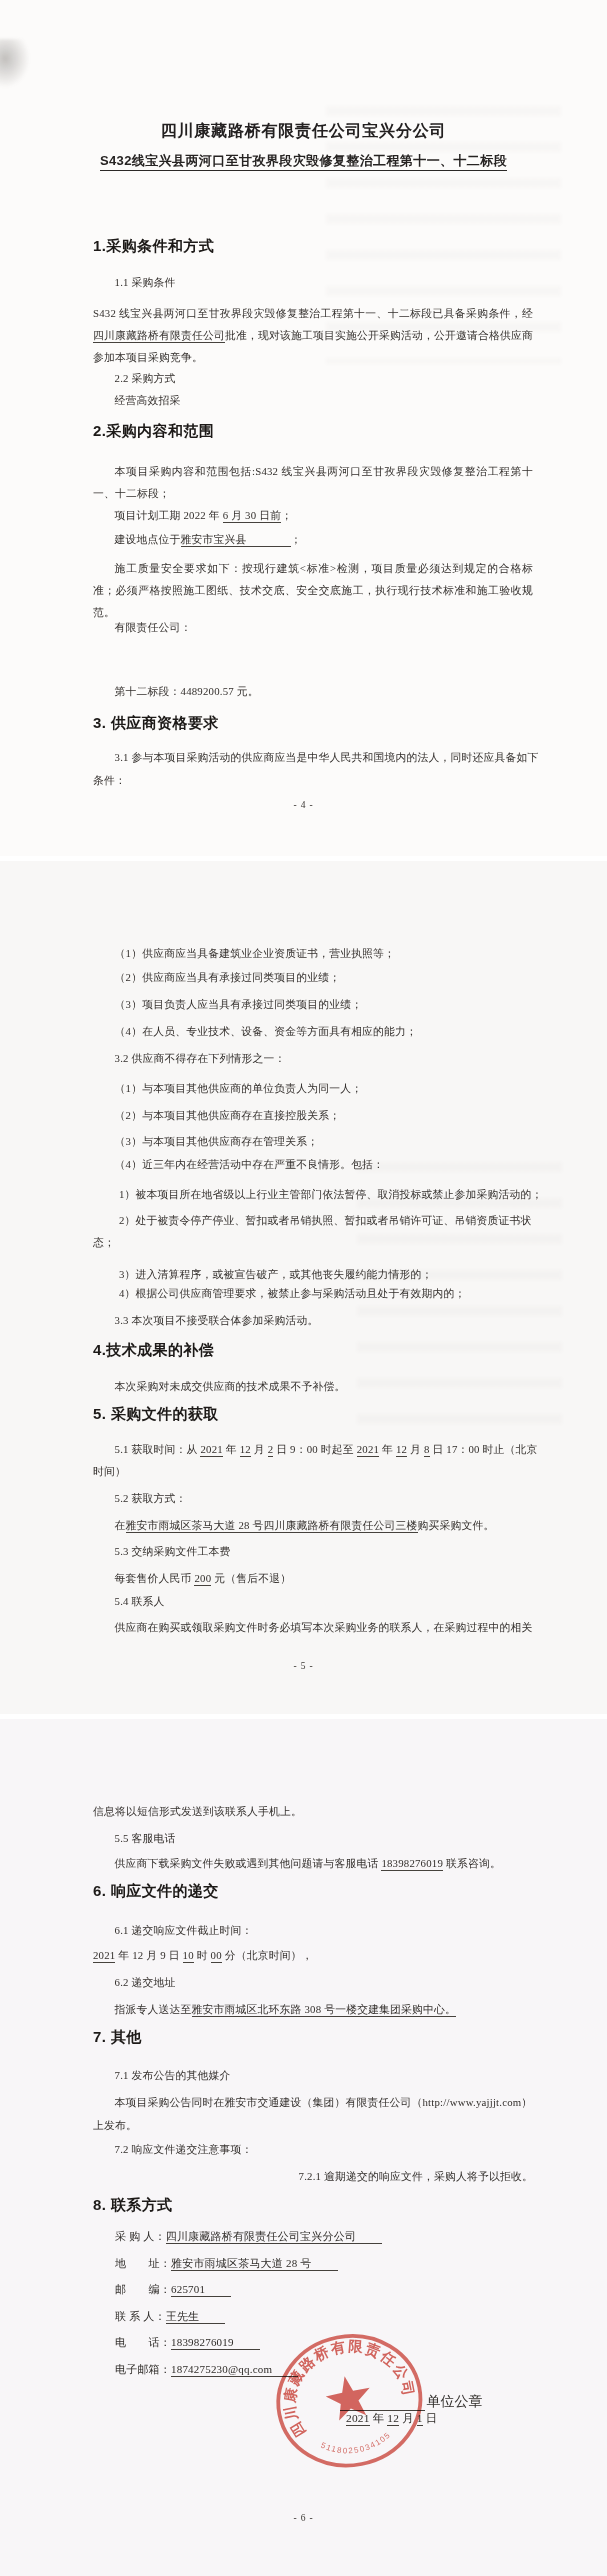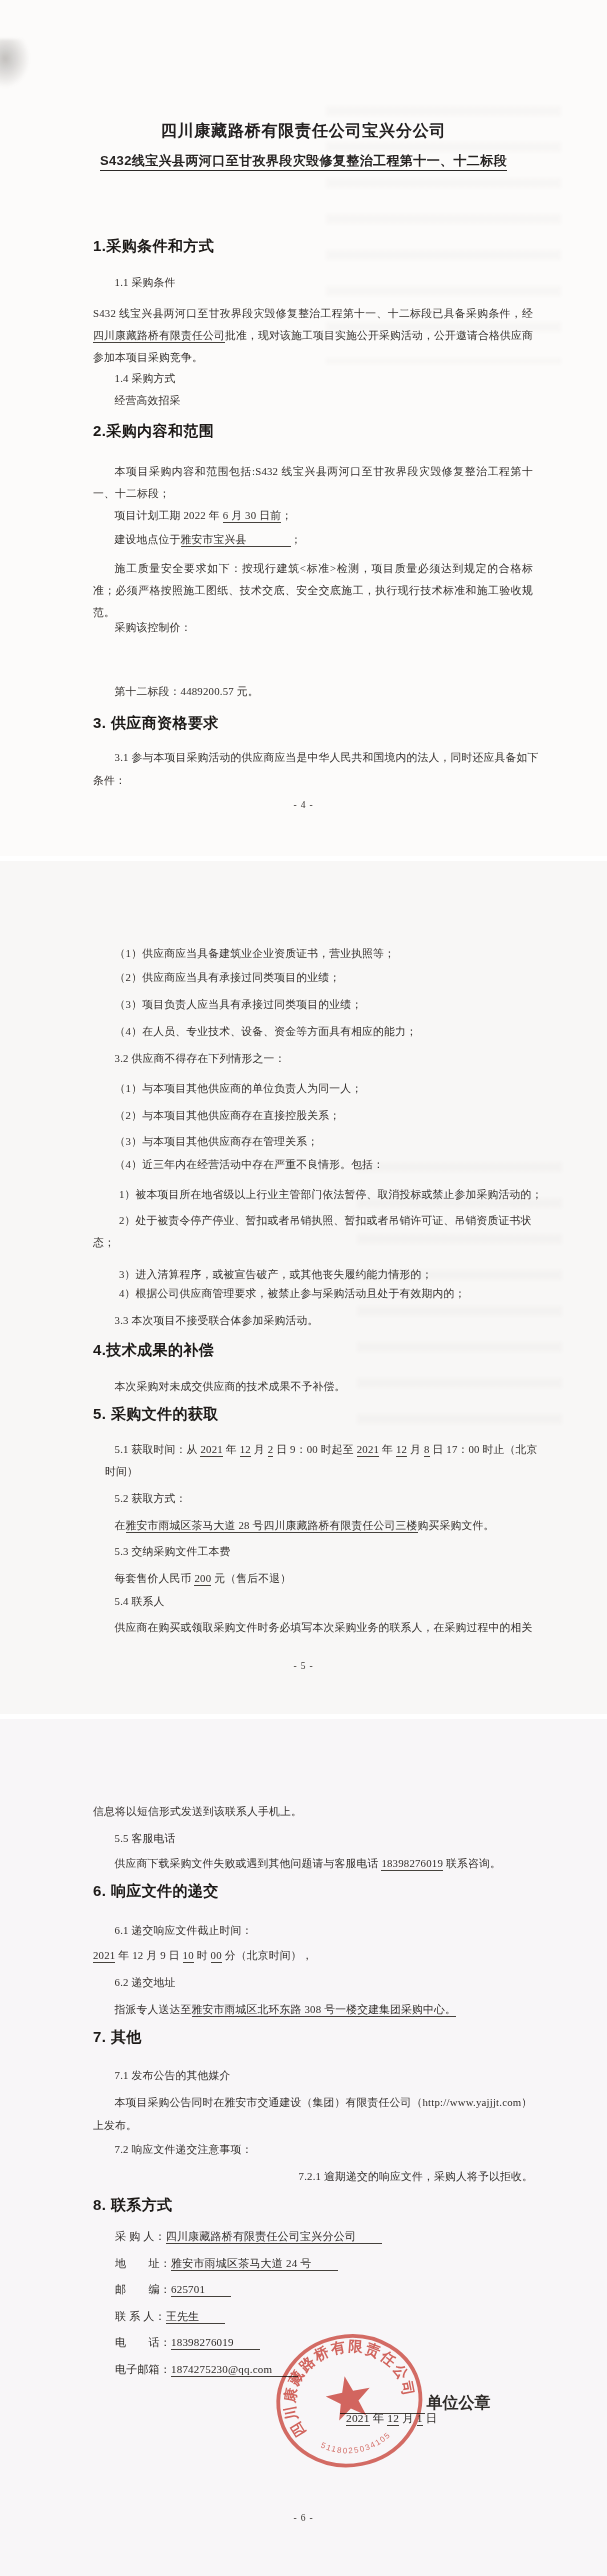--- a/index.html
+++ b/index.html
@@ -31,21 +31,21 @@
   .flow{text-align:justify;}
   .ind{text-indent:2em;}
   .ind2{text-indent:2.4em;}
   .nw{white-space:nowrap;}
   .u{border-bottom:0.8px solid #46423d;padding-bottom:0.8px;text-align:right;}
   .pad{padding-right:44px;}
   .pageno{position:absolute;left:0;width:607px;text-align:center;font-size:9.5px;
           color:#3a3733;letter-spacing:0.8px;}
   .crow{position:absolute;left:115px;width:395px;font-size:11px;letter-spacing:0.2px;color:#2f2c29;}
   .crow .cv{border-bottom:0.9px solid #45413c;padding-bottom:0.8px;padding-right:26px;}
-  .capline{position:absolute;left:340px;top:2393px;font-size:16px;color:#2f2c29;font-weight:bold;}
+  .capline{position:absolute;left:340px;top:2393px;font-size:14px;color:#2f2c29;}
   .blankline{display:inline-block;width:85px;height:10px;border-bottom:1.1px solid #45413c;
              vertical-align:bottom;margin-right:1.5px;}
   .dateline{position:absolute;left:346px;top:2411px;font-size:11.4px;color:#2f2c29;letter-spacing:0.2px;}
   .seal{position:absolute;left:272px;top:2331px;transform:rotate(-11deg);
         mix-blend-mode:multiply;opacity:.93;}
   .seal-ring{fill:none;stroke-width:5;}
   .seal-co{font-family:"Liberation Sans","DejaVu Sans",sans-serif;font-weight:700;
            font-size:19px;letter-spacing:2.5px;}
   .seal-no{font-family:"Liberation Sans","DejaVu Sans",sans-serif;
            font-size:10.5px;letter-spacing:2px;}
@@ -64,29 +64,29 @@
   <div class="smudge"></div>
   <div class="bleed" style="left:326px;top:106px;width:235px;height:258px;"></div>
   <div class="bleed" style="left:357px;top:1162px;width:205px;height:288px;"></div>
 
   <div class="t1" style="top:121px;">四川康藏路桥有限责任公司宝兴分公司</div>
   <div class="t2" style="top:152px;"><span class="ul">S432线宝兴县两河口至甘孜界段灾毁修复整治工程第十一、十二标段</span></div>
 
   <div class="h" style="top:237px;">1.采购条件和方式</div>
   <div class="p ind" style="top:271px;">1.1 采购条件</div>
   <div class="p flow" style="top:302px;"><span>S432 线宝兴县两河口至甘孜界段灾毁修复整治工程第十一、十二标段已具备采购条件，经</span><span class="u">四川康藏路桥有限责任公司</span><span>批准，现对该施工项目实施公开采购活动，公开邀请合格供应商参加本项目采购竞争。</span></div>
-  <div class="p ind" style="top:367px;">1.4 采购方式</div>
+  <div class="p ind" style="top:367px;">2.2 采购方式</div>
   <div class="p ind" style="top:389px;">经营高效招采</div>
 
   <div class="h" style="top:422px;">2.采购内容和范围</div>
   <div class="p flow ind" style="top:460px;">本项目采购内容和范围包括:S432 线宝兴县两河口至甘孜界段灾毁修复整治工程第十一、十二标段；</div>
   <div class="p ind nw" style="top:504px;"><span>项目计划工期 2022 年 </span><span class="u">6 月 30 日前</span><span>；</span></div>
   <div class="p ind nw" style="top:528px;"><span>建设地点位于</span><span class="u pad">雅安市宝兴县</span><span>；</span></div>
   <div class="p flow ind" style="top:557px;">施工质量安全要求如下：按现行建筑&lt;标准&gt;检测，项目质量必须达到规定的合格标准；必须严格按照施工图纸、技术交底、安全交底施工，执行现行技术标准和施工验收规范。</div>
-  <div class="p ind" style="top:616px;">采购该控制价：</div>
+  <div class="p ind" style="top:616px;">有限责任公司：</div>
   <div class="p ind" style="top:680px;">第十二标段：4489200.57 元。</div>
 
   <div class="h" style="top:714px;">3. 供应商资格要求</div>
   <div class="p ind nw" style="top:746px;">3.1 参与本项目采购活动的供应商应当是中华人民共和国境内的法人，同时还应具备如下</div>
   <div class="p" style="top:769px;">条件：</div>
 
   <div class="pageno" style="top:800px;">- 4 -</div>
 
   <div class="p ind" style="top:942px;">（1）供应商应当具备建筑业企业资质证书，营业执照等；</div>
   <div class="p ind" style="top:966px;">（2）供应商应当具有承接过同类项目的业绩；</div>
@@ -103,21 +103,21 @@
   <div class="p" style="top:1231px;">态；</div>
   <div class="p ind2" style="top:1263px;">3）进入清算程序，或被宣告破产，或其他丧失履约能力情形的；</div>
   <div class="p ind2" style="top:1282px;">4）根据公司供应商管理要求，被禁止参与采购活动且处于有效期内的；</div>
   <div class="p ind" style="top:1309px;">3.3 本次项目不接受联合体参加采购活动。</div>
 
   <div class="h" style="top:1341px;">4.技术成果的补偿</div>
   <div class="p ind" style="top:1375px;">本次采购对未成交供应商的技术成果不予补偿。</div>
 
   <div class="h" style="top:1405px;">5. 采购文件的获取</div>
   <div class="p ind nw" style="top:1438px;"><span>5.1 获取时间：从 </span><span class="u">2021</span><span> 年 </span><span class="u">12</span><span> 月 </span><span class="u">2</span><span> 日 9：00 时起至 </span><span class="u">2021</span><span> 年 </span><span class="u">12</span><span> 月 </span><span class="u">8</span><span> 日 17：00 时止（北京</span></div>
-  <div class="p" style="top:1460px;margin-left:12px;">时间）</div>
+  <div class="p" style="top:1460px;">时间）</div>
   <div class="p ind" style="top:1487px;">5.2 获取方式：</div>
   <div class="p ind nw" style="top:1514px;"><span>在</span><span class="u">雅安市雨城区茶马大道 28 号四川康藏路桥有限责任公司三楼</span><span>购买采购文件。</span></div>
   <div class="p ind" style="top:1540px;">5.3 交纳采购文件工本费</div>
   <div class="p ind nw" style="top:1567px;"><span>每套售价人民币 </span><span class="u">200</span><span> 元（售后不退）</span></div>
   <div class="p ind" style="top:1590px;">5.4 联系人</div>
   <div class="p ind nw" style="top:1616px;">供应商在购买或领取采购文件时务必填写本次采购业务的联系人，在采购过程中的相关</div>
 
   <div class="pageno" style="top:1661px;">- 5 -</div>
 
   <div class="p" style="top:1800px;">信息将以短信形式发送到该联系人手机上。</div>
@@ -133,21 +133,21 @@
   <div class="h" style="top:2028px;">7. 其他</div>
   <div class="p ind" style="top:2064px;">7.1 发布公告的其他媒介</div>
   <div class="p ind nw" style="top:2091px;">本项目采购公告同时在雅安市交通建设（集团）有限责任公司（http://www.yajjjt.com）</div>
   <div class="p" style="top:2114px;">上发布。</div>
   <div class="p ind" style="top:2138px;">7.2 响应文件递交注意事项：</div>
   <div class="p ind" style="top:2165px;text-align:right;">7.2.1 逾期递交的响应文件，采购人将予以拒收。</div>
 
   <div class="h" style="top:2196px;">8. 联系方式</div>
 
   <div class="crow" style="top:2229px;"><span>采 购 人：</span><span class="cv">四川康藏路桥有限责任公司宝兴分公司</span></div>
-  <div class="crow" style="top:2256px;"><span>地　　址：</span><span class="cv">雅安市雨城区茶马大道 24 号</span></div>
+  <div class="crow" style="top:2256px;"><span>地　　址：</span><span class="cv">雅安市雨城区茶马大道 28 号</span></div>
   <div class="crow" style="top:2282px;"><span>邮　　编：</span><span class="cv">625701</span></div>
   <div class="crow" style="top:2309px;"><span>联 系 人：</span><span class="cv">王先生</span></div>
   <div class="crow" style="top:2335px;"><span>电　　话：</span><span class="cv">18398276019</span></div>
   <div class="crow" style="top:2362px;"><span>电子邮箱：</span><span class="cv">1874275230@qq.com</span></div>
 
   <div class="capline"><span class="blankline"></span><span>单位公章</span></div>
   <div class="dateline"><span class="u">2021</span><span> 年 </span><span class="u">12</span><span> 月 </span><span class="u">1</span><span> 日</span></div>
 
   <svg class="seal" width="155" height="141" viewBox="0 0 204 186">
     <defs>

